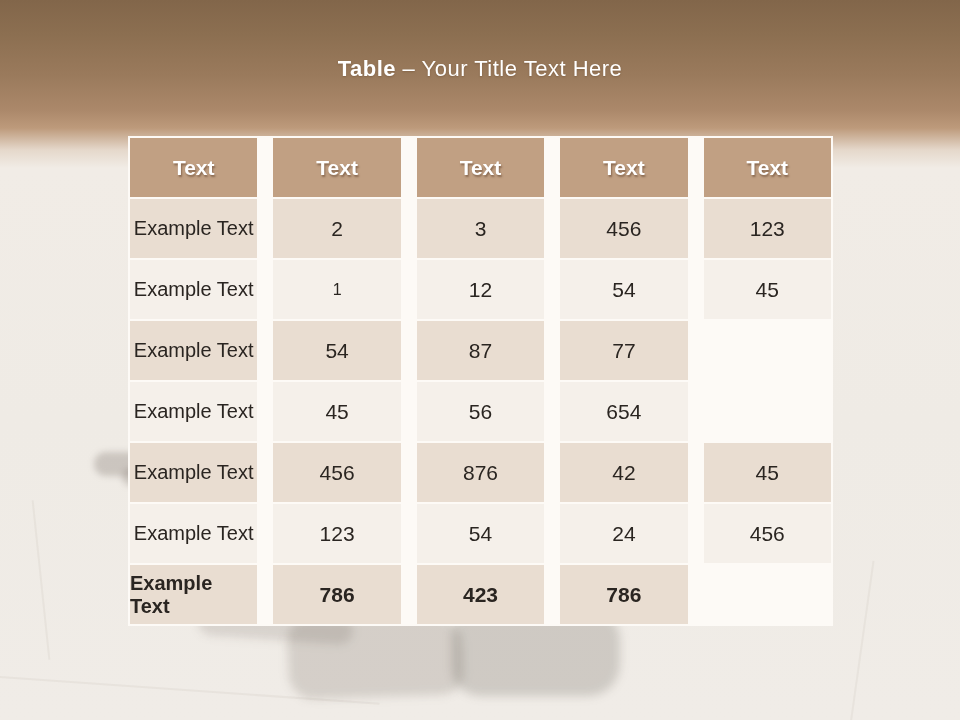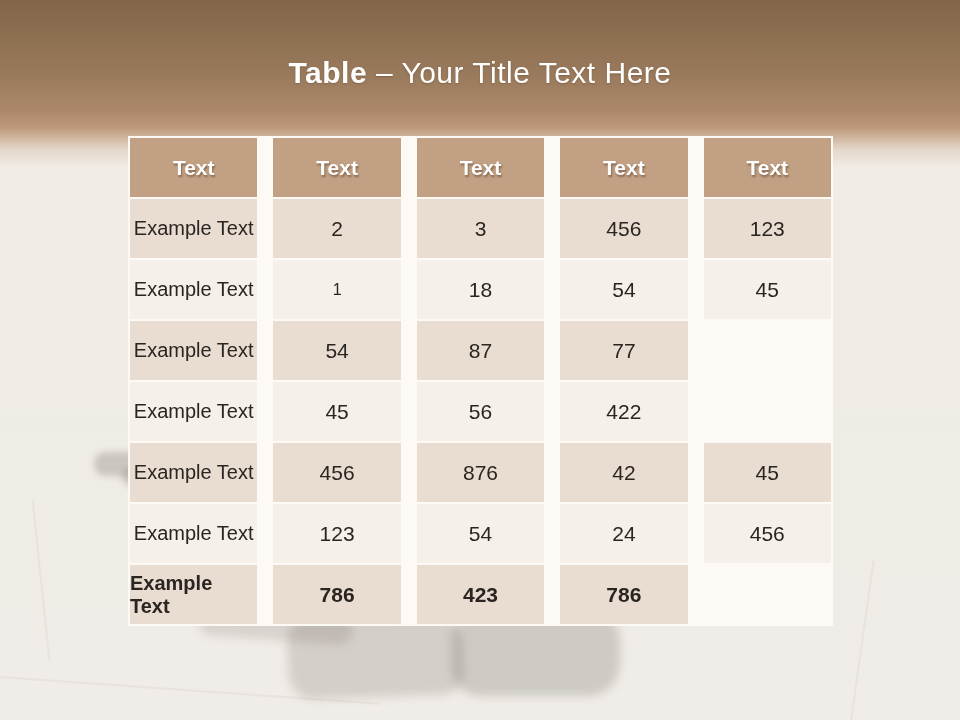--- a/index.html
+++ b/index.html
@@ -31,21 +31,21 @@
     background:rgba(112,102,94,.28);filter:blur(3px);}
   .ph-handle2{left:122px;top:468px;width:26px;height:18px;border-radius:9px;
     background:rgba(112,102,94,.26);filter:blur(3px);}
   .seam{position:absolute;background:rgba(128,112,96,.07);}
   .seam1{left:-40px;top:688px;width:420px;height:2px;transform:rotate(4deg);}
   .seam2{left:860px;top:560px;width:2px;height:180px;transform:rotate(8deg);}
   .seam3{left:40px;top:500px;width:2px;height:160px;transform:rotate(-6deg);}
 
   .slide-title{
     position:absolute;top:56px;left:0;width:100%;
-    text-align:center;color:#ffffff;font-size:30px;letter-spacing:.5px;
+    text-align:center;color:#ffffff;font-size:22px;letter-spacing:.5px;
     text-shadow:0 1px 2px rgba(90,60,35,.35);
   }
   .title-bold{font-weight:bold;}
 
   .data-table{
     position:absolute;left:128px;top:136px;width:705px;box-sizing:border-box;
     background:#fdfaf6;padding:2px;
   }
   .tr{display:grid;grid-template-columns:repeat(5,1fr);gap:16px;margin-top:2px;}
   .tr:first-child{margin-top:0;}
@@ -95,37 +95,37 @@
       <div class="td label">Example Text</div>
       <div class="td num">2</div>
       <div class="td num">3</div>
       <div class="td num">456</div>
       <div class="td num">123</div>
     </div>
 
     <div class="tr even">
       <div class="td label">Example Text</div>
       <div class="td num num-small">1</div>
-      <div class="td num">18</div>
+      <div class="td num">12</div>
       <div class="td num">54</div>
       <div class="td num">45</div>
     </div>
 
     <div class="tr odd">
       <div class="td label">Example Text</div>
       <div class="td num">54</div>
       <div class="td num">87</div>
       <div class="td num">77</div>
     </div>
 
     <div class="tr even">
       <div class="td label">Example Text</div>
       <div class="td num">45</div>
       <div class="td num">56</div>
-      <div class="td num">422</div>
+      <div class="td num">654</div>
     </div>
 
     <div class="tr odd">
       <div class="td label">Example Text</div>
       <div class="td num">456</div>
       <div class="td num">876</div>
       <div class="td num">42</div>
       <div class="td num">45</div>
     </div>
 

